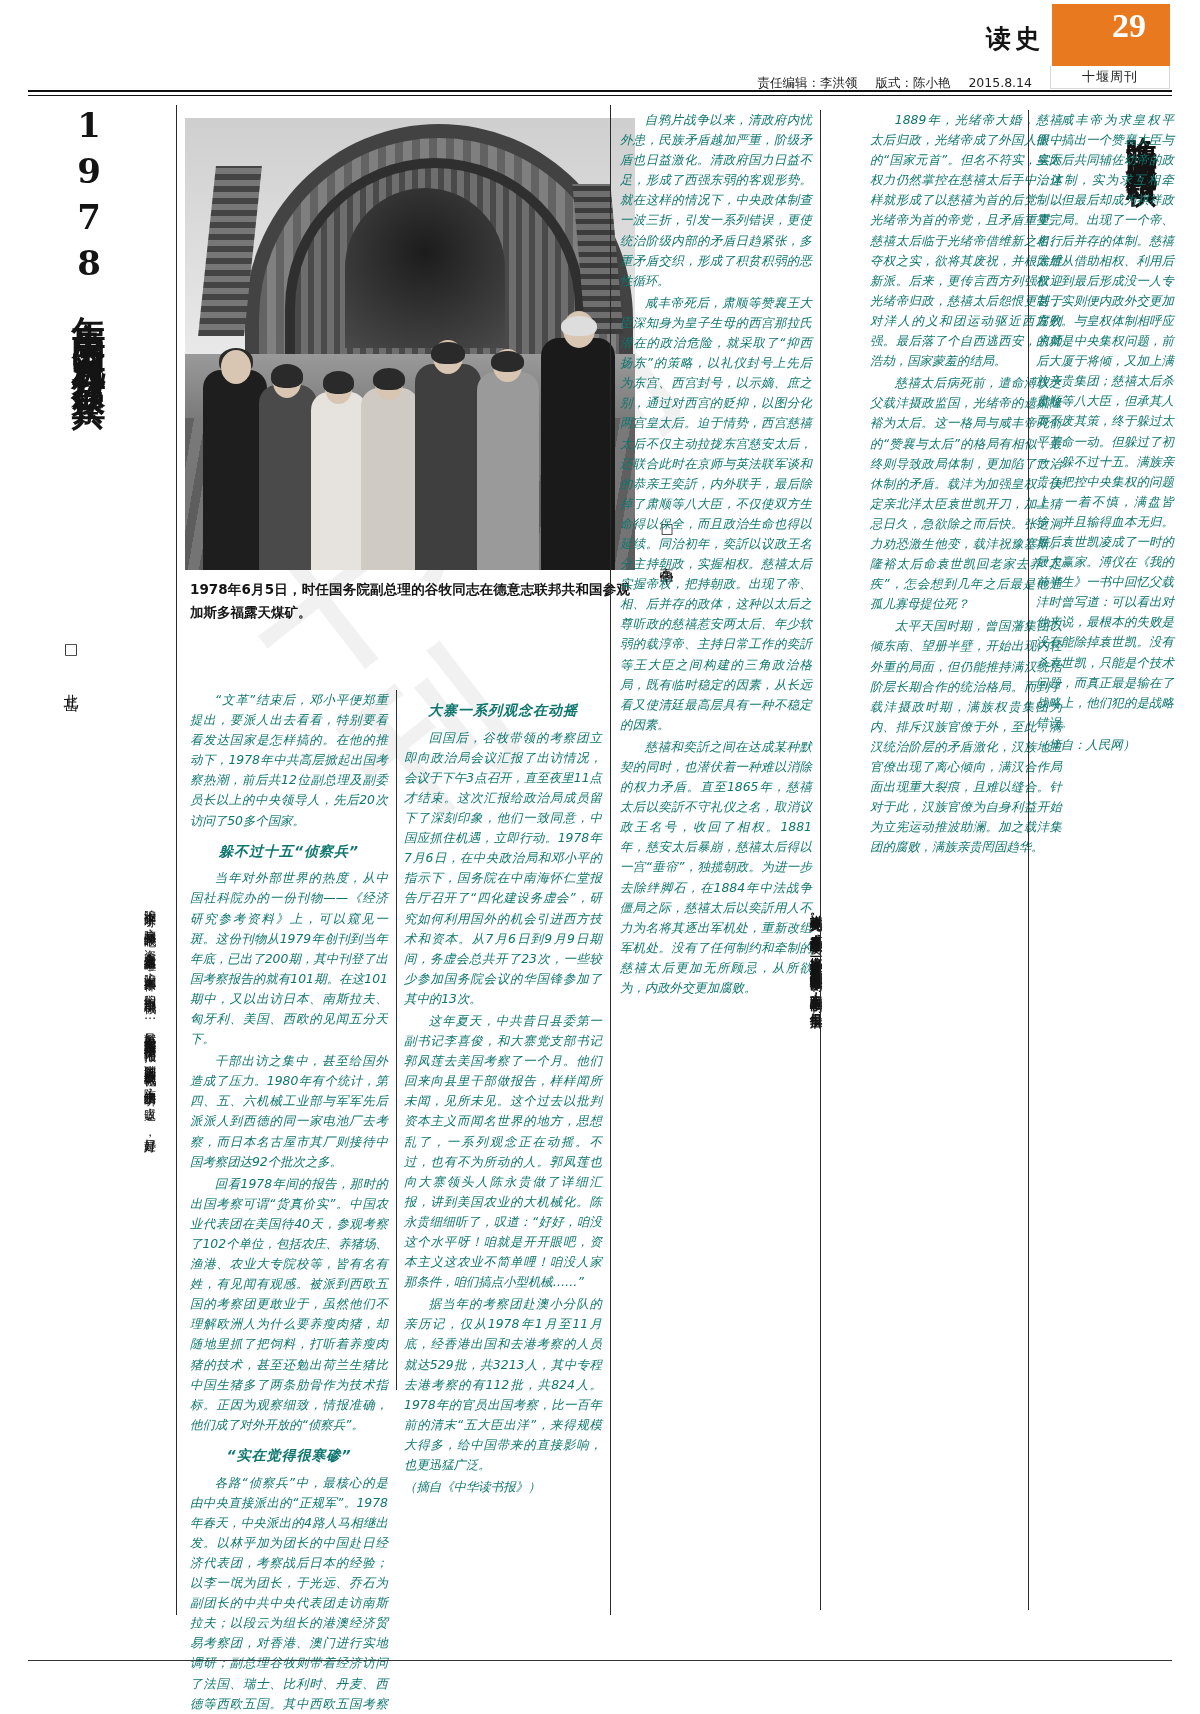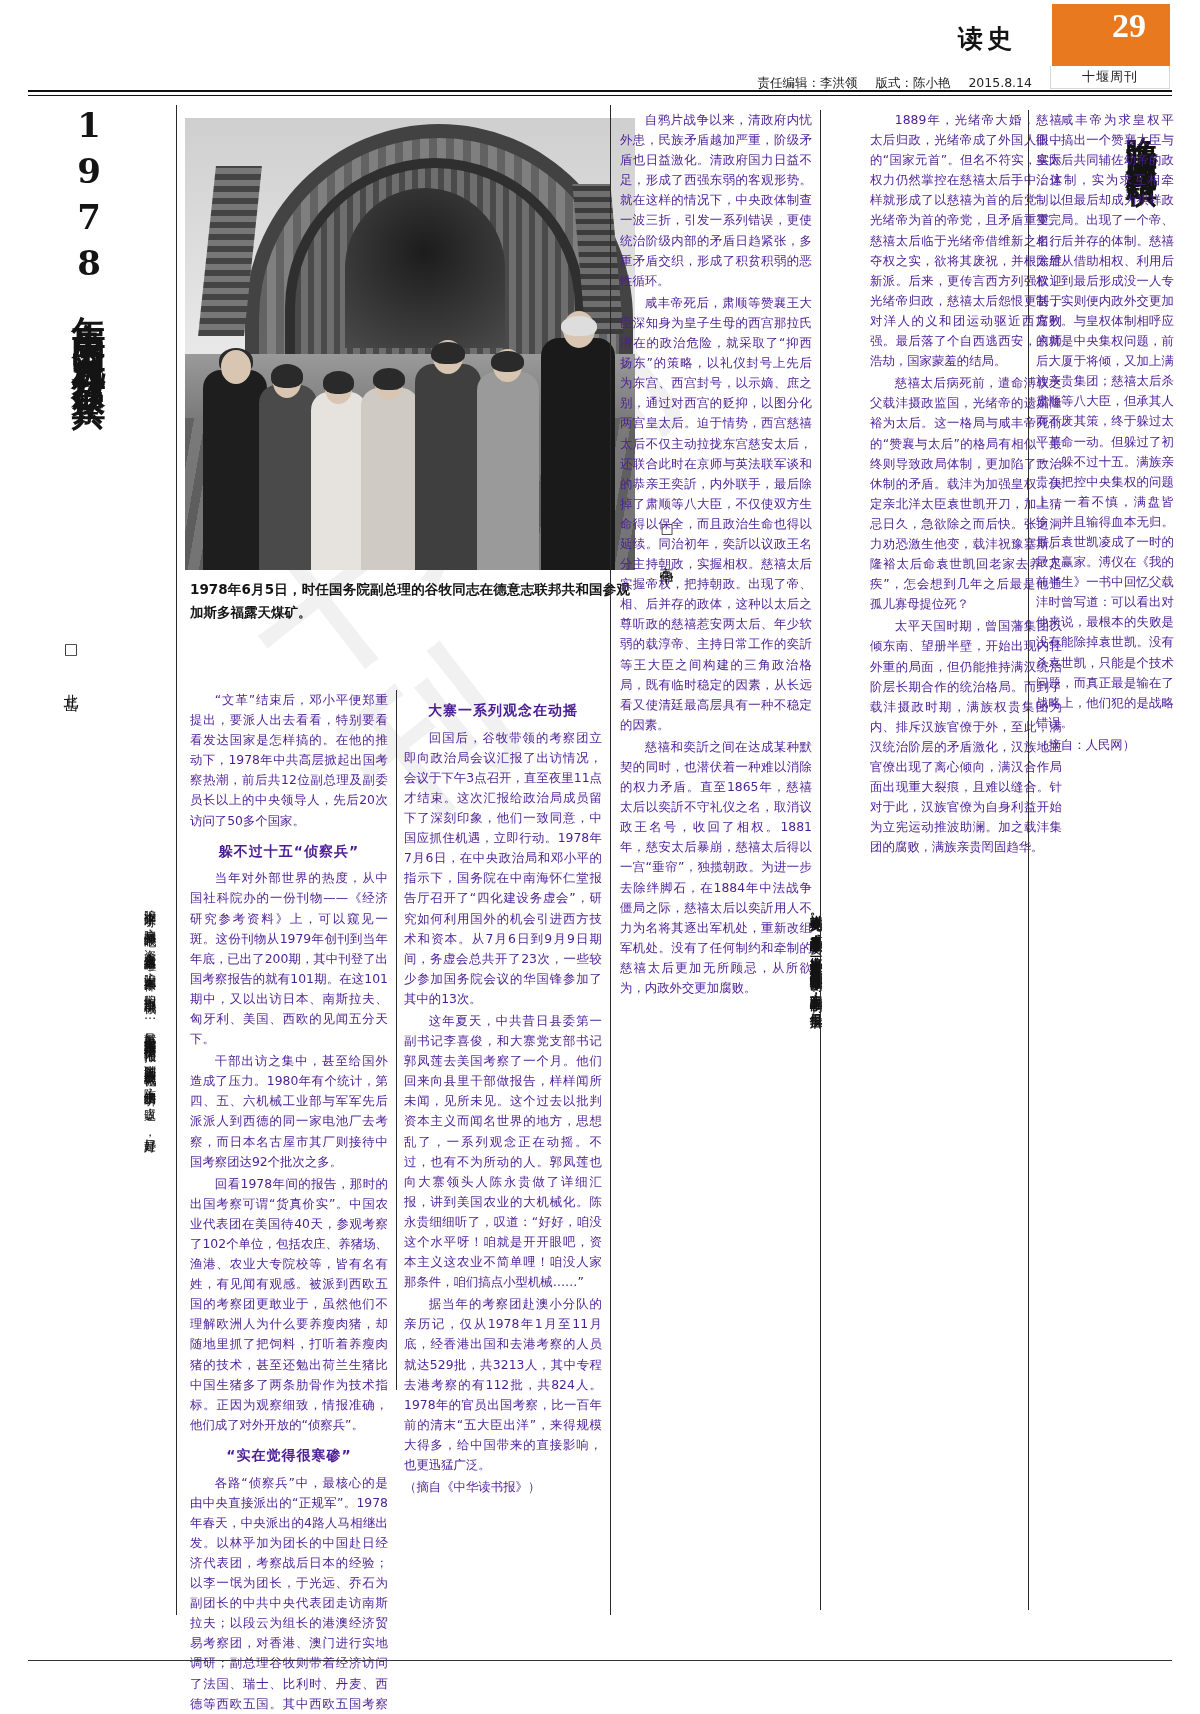--- a/index.html
+++ b/index.html
@@ -4,21 +4,21 @@
 <style>
   html,body{margin:0;padding:0;background:#fff;}
   body{width:1200px;height:1714px;font-family:"DejaVu Sans","Liberation Sans",sans-serif;color:#141414;position:relative;overflow:hidden;}
   .page{position:absolute;inset:0;}
 
   
   .masthead{position:absolute;top:0;left:0;width:1200px;height:92px;}
   .page-num-box{position:absolute;right:30px;top:4px;width:118px;height:62px;background:#e8791f;color:#fff;text-align:center;}
   .page-num{font-size:34px;font-weight:bold;line-height:44px;font-family:"Liberation Serif",serif;padding-left:36px;}
   .page-num-sub{position:absolute;right:30px;top:66px;width:118px;height:22px;background:#fff;border:1px solid #d8d8d8;border-top:none;color:#222;font-size:13px;line-height:22px;text-align:center;letter-spacing:1px;}
-  .sec-title{position:absolute;right:184px;top:22px;font-size:25px;font-weight:bold;letter-spacing:4px;font-family:Liberation Sans, sans-serif;}
+  .sec-title{position:absolute;right:156px;top:22px;font-size:25px;font-weight:bold;letter-spacing:4px;font-family:Liberation Sans, sans-serif;}
   .byline-bar{position:absolute;right:168px;top:75px;font-size:12.5px;color:#222;white-space:nowrap;}
   .byline-bar span{margin-left:14px;}
   .rule-top{position:absolute;left:28px;right:28px;top:90px;border-top:2px solid #111;}
   .rule-top2{position:absolute;left:28px;right:28px;top:95px;border-top:1px solid #111;}
 
   
   .watermark{position:absolute;left:430px;top:300px;width:620px;height:900px;opacity:.08;transform:rotate(-38deg);font-size:150px;font-weight:bold;color:#555;letter-spacing:18px;font-family:"DejaVu Serif","Liberation Serif",serif;line-height:1.1;pointer-events:none;}
 
   
   .v-headline{position:absolute;left:40px;top:105px;width:70px;height:560px;writing-mode:vertical-rl;text-orientation:upright;font-size:34px;font-weight:bold;letter-spacing:6px;line-height:1.25;font-family:"DejaVu Serif","Liberation Serif",serif;}
@@ -38,21 +38,21 @@
   .ground{position:absolute;left:0;top:236px;width:450px;height:216px;background:linear-gradient(#9a9a9a,#6a6a6a 45%,#4e4e4e);}
   .dirt{position:absolute;left:0;top:300px;width:450px;height:152px;background:repeating-linear-gradient(100deg,#5e5e5e 0 9px,#7a7a7a 9px 20px);opacity:.85;}
   .person{position:absolute;bottom:0;border-radius:18px 18px 0 0;}
   .head{position:absolute;border-radius:50%;background:#d8c5b2;}
   .hair{position:absolute;border-radius:50% 50% 40% 40%;background:#2a2a2a;}
 
   
   .vrule{position:absolute;width:1px;background:#2a2a2a;}
 
   
-  .col{position:absolute;font-size:12.4px;line-height:1.62;text-align:justify;color:#4c1d95;}
+  .col{position:absolute;font-size:12.4px;line-height:1.62;text-align:justify;color:#0f766e;font-style:italic;}
   .col p{margin:0 0 2px 0;text-indent:2em;}
   .col h3{margin:9px 0 6px 0;font-size:14px;text-align:center;font-weight:bold;letter-spacing:1px;}
   .src{text-align:left;text-indent:0 !important;margin-top:8px;}
 
   
   .r-headline{position:absolute;right:38px;top:112px;width:150px;height:400px;writing-mode:vertical-rl;text-orientation:upright;font-size:31px;font-weight:bold;letter-spacing:5px;line-height:1.3;font-family:"DejaVu Serif","Liberation Serif",serif;}
   .r-author{position:absolute;right:524px;top:520px;width:30px;writing-mode:vertical-rl;text-orientation:upright;font-size:14px;letter-spacing:2px;}
 
   
   .side-v{position:absolute;writing-mode:vertical-rl;text-orientation:upright;font-size:12.2px;line-height:1.75;letter-spacing:1px;text-align:justify;}

